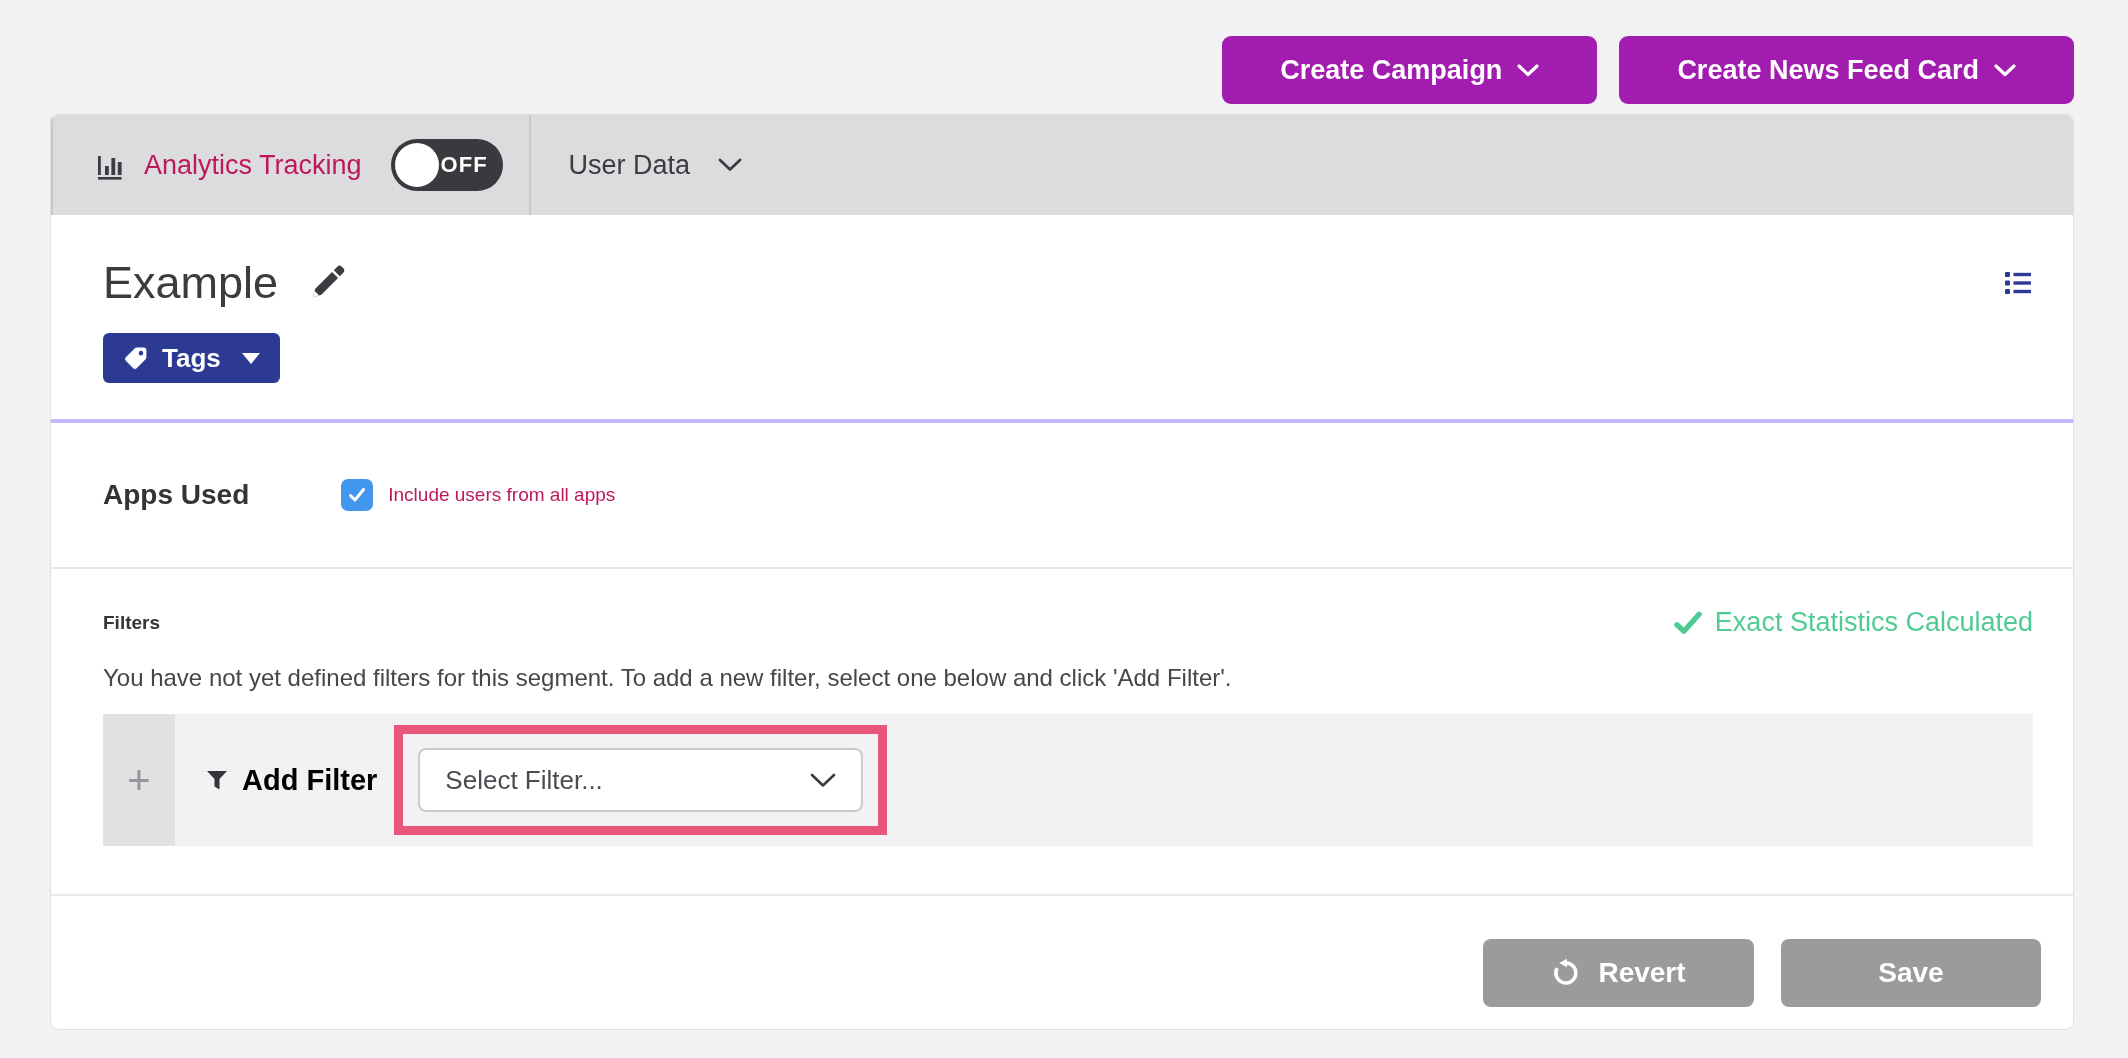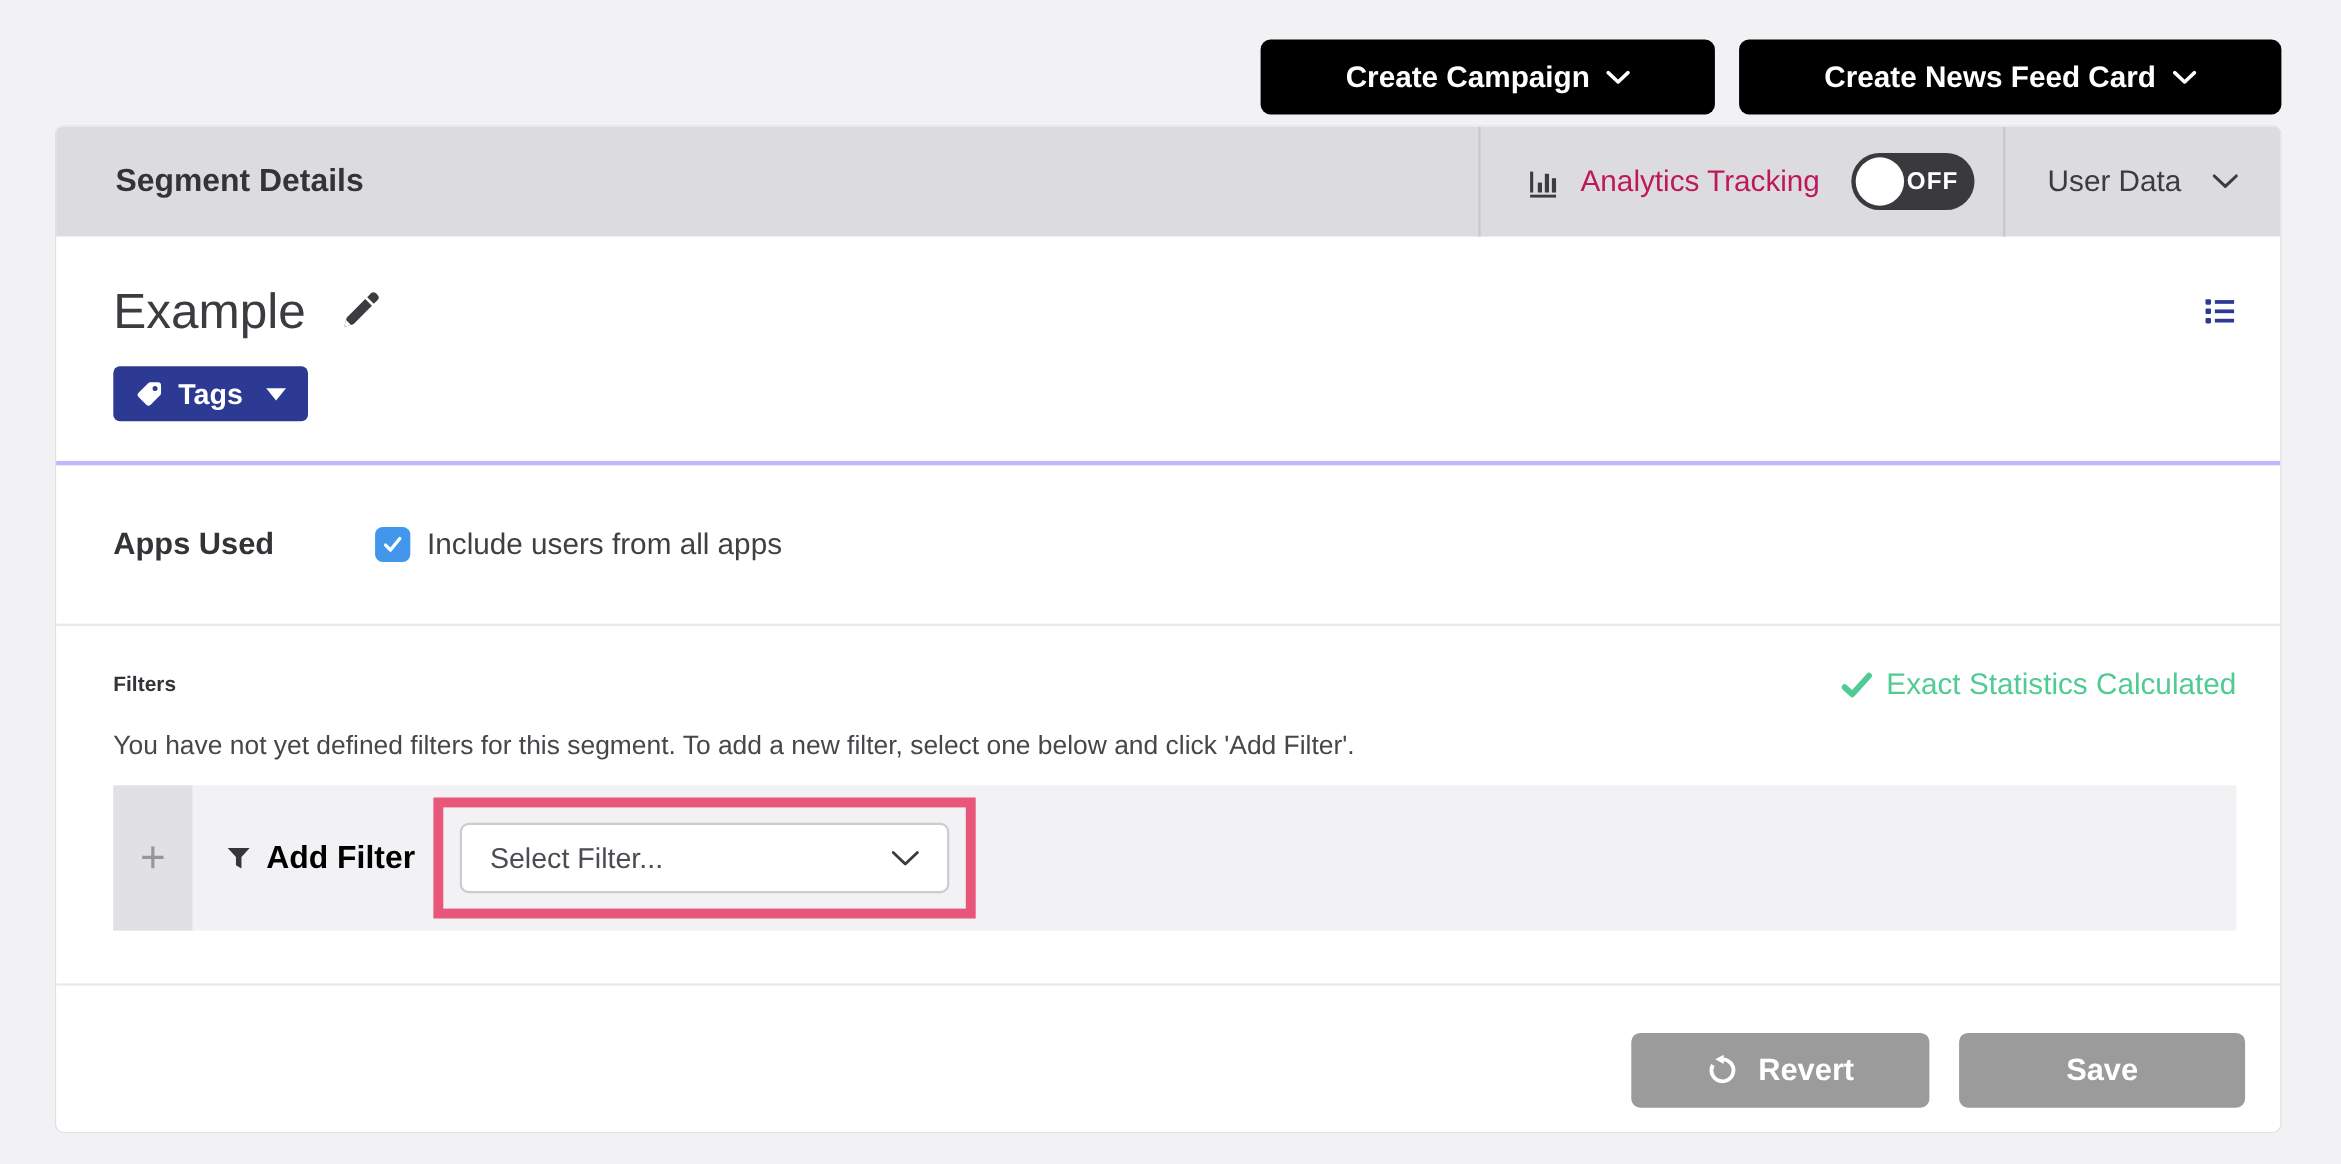--- a/index.html
+++ b/index.html
@@ -2,23 +2,23 @@
 <html><head>
 <meta charset="utf-8">
 <style>
   * { margin:0; padding:0; box-sizing:border-box; }
   html,body { background:#f2f2f5; }
   body { font-family:"Liberation Sans", sans-serif; color:#3b3b40; }
   .page { position:relative; width:2128px; height:1058px; background:#f2f2f5; overflow:hidden; }
 
   
   .top-actions { position:absolute; top:36px; right:54px; display:flex; gap:22px; }
-  .btn-primary { height:68px; background:#000000; color:#ffffff; border:none; border-radius:9px;
+  .btn-primary { height:68px; background:#a21caf; color:#ffffff; border:none; border-radius:9px;
                  font-family:inherit; font-size:27px; font-weight:bold;
-                 display:flex; align-items:center; gap:15px; padding:0 77px; cursor:pointer; }
+                 display:flex; align-items:center; gap:15px; padding:0 58px; cursor:pointer; }
 
   
   .card { position:absolute; left:50px; top:114px; width:2024px; height:916px; background:#ffffff;
           border:1px solid #dfdfe4; border-radius:8px; display:flex; flex-direction:column; overflow:hidden; }
 
   .card-header { height:100px; background:#dcdcdf; display:flex; align-items:stretch; flex-shrink:0; }
   .hdr-title { flex:1; display:flex; align-items:center; padding-left:54px;
                font-size:29px; font-weight:bold; color:#333338; }
   .hdr-analytics { display:flex; align-items:center; gap:17px; padding:0 26px 0 42px;
                    border-left:2px solid #c7c7cc; }
@@ -45,21 +45,21 @@
               font-family:inherit; font-size:26px; font-weight:bold; cursor:pointer; }
   .caret-down { width:0; height:0; border-left:9px solid transparent; border-right:9px solid transparent;
                 border-top:11px solid #ffffff; margin-left:8px; }
 
   
   .apps-row { display:flex; align-items:center; height:146px; padding-left:52px;
               border-bottom:2px solid #e9e9ec; flex-shrink:0; }
   .apps-label { font-size:28px; font-weight:bold; color:#333338; margin-right:92px; }
   .checkbox { width:32px; height:32px; background:#4296ec; border-radius:7px;
               display:flex; align-items:center; justify-content:center; cursor:pointer; flex-shrink:0; }
-  .checkbox-label { font-size:27px; color:#404040; margin-left:15px; cursor:default; }
+  .checkbox-label { font-size:19px; color:#be185d; margin-left:15px; cursor:default; }
 
   
   .filters-section { flex:1; padding:38px 40px 0 52px; }
   .filters-head { display:flex; align-items:center; }
   .filters-title { font-size:19px; font-weight:600; color:#333338; }
   .filters-status { margin-left:auto; display:flex; align-items:center; gap:13px;
                     color:#50cb93; font-size:27px; }
   .filters-desc { margin-top:26px; font-size:24px; color:#46464b; }
 
   .filter-row { margin-top:22px; height:132px; background:#f2f2f4; display:flex; align-items:stretch; }
@@ -104,21 +104,20 @@
         <svg width="22" height="13" viewBox="0 0 22 13">
             <path d="M2 2 L11 10.5 L20 2" fill="none" stroke="#ffffff" stroke-width="3.2" stroke-linecap="round" stroke-linejoin="round"></path>
           </svg>
       </span>
     </button>
   </div>
 
   <div class="card">
 
     <div class="card-header">
-      <div class="hdr-title">Segment Details</div>
 
       <div class="hdr-analytics">
         <span class="icon">
           <svg width="32" height="32" viewBox="0 0 32 32" fill="#3b3b40">
             <rect x="3" y="7" width="2.8" height="19"></rect>
             <rect x="10" y="17" width="3.8" height="9"></rect>
             <rect x="16.4" y="9" width="3.8" height="17"></rect>
             <rect x="22.8" y="13" width="3.8" height="13"></rect>
             <rect x="3" y="28" width="23.6" height="2.6"></rect>
           </svg>

